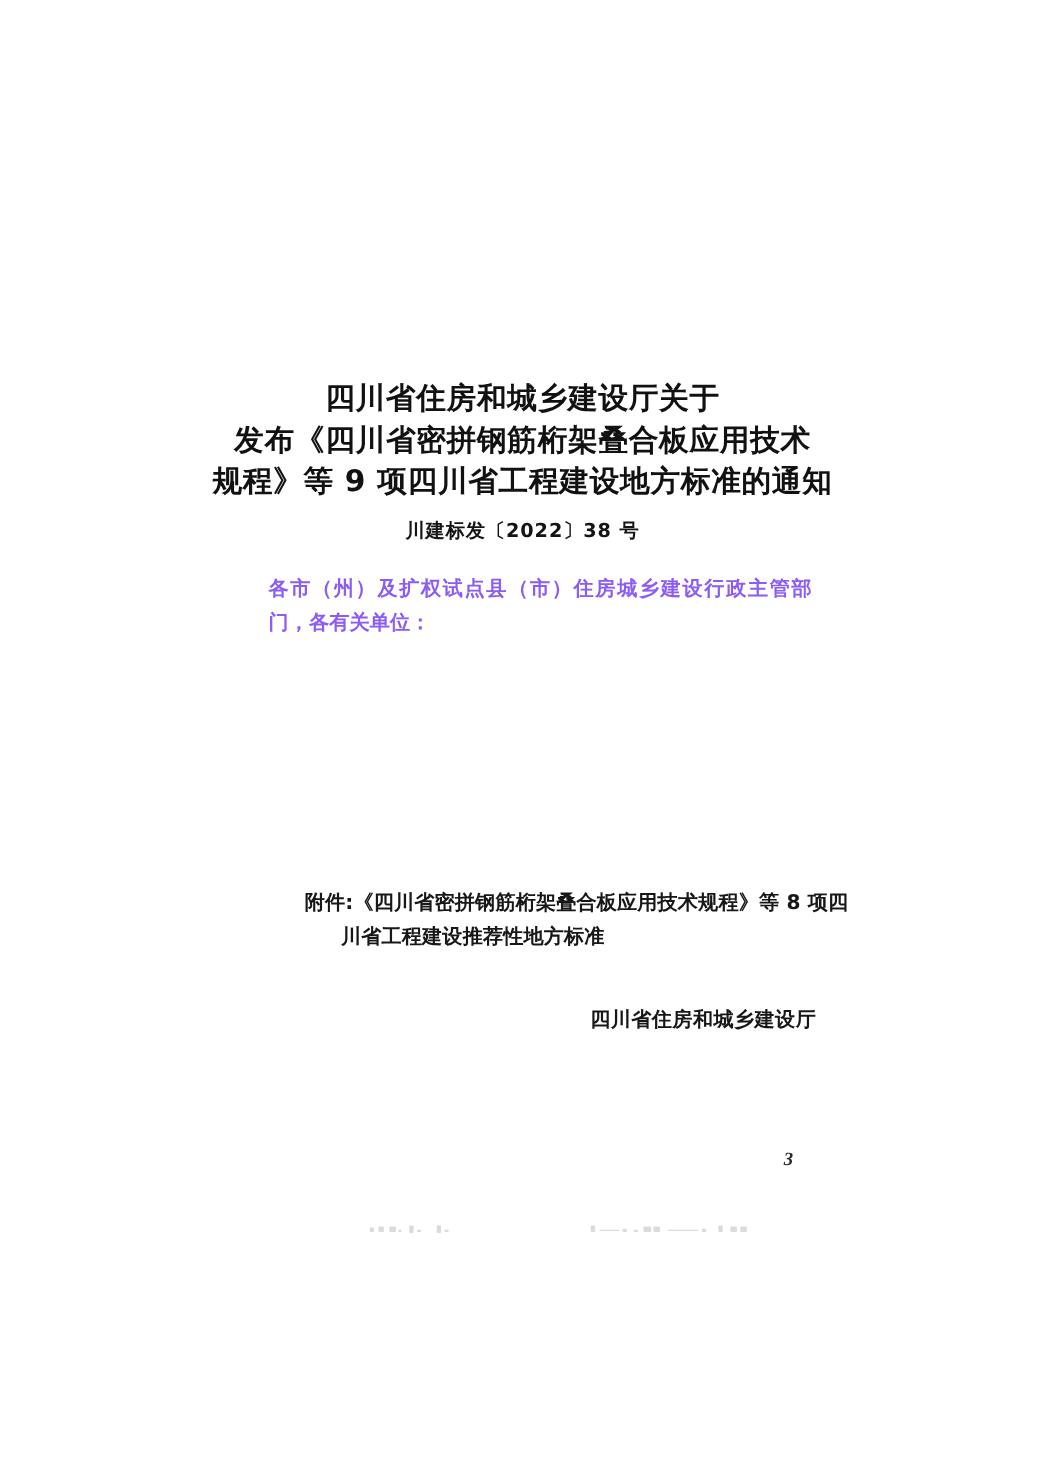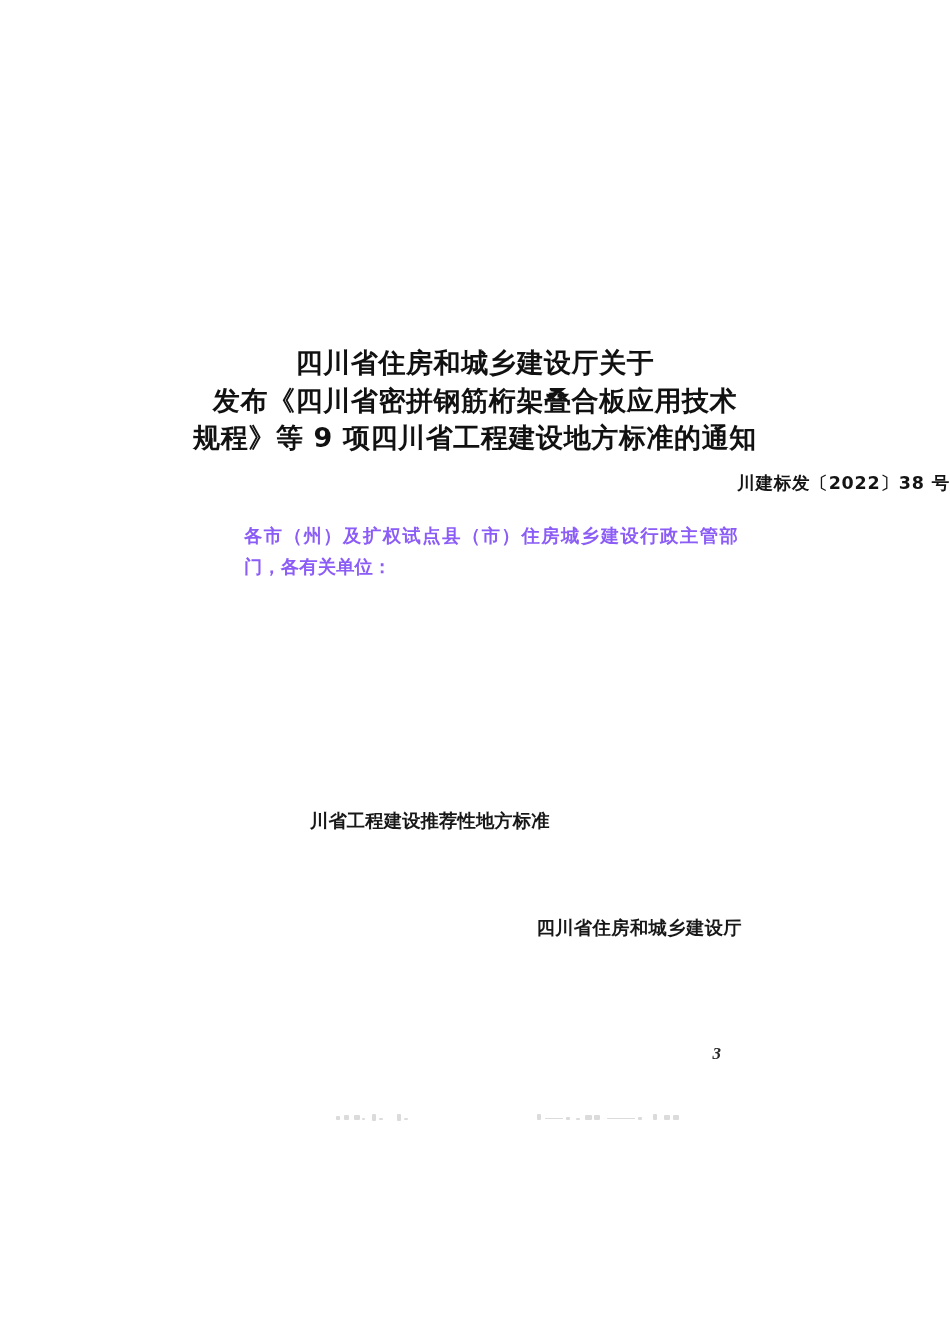--- a/index.html
+++ b/index.html
@@ -43,21 +43,20 @@
     white-space: nowrap;
   }
   .doc-number {
     margin-top: 14px;
     font-family: "DejaVu Sans", "Liberation Sans", sans-serif;
     font-weight: bold;
     font-size: 17.5px;
     line-height: 24px;
     letter-spacing: 0.8px;
     color: #141414;
-    text-align: right;
   }
 
   
   .body-block {
     position: absolute;
     left: 244px;
     top: 521px;
     width: 494px;
   }
   .para {
@@ -153,20 +152,21 @@
     <div class="title-line">发布《四川省密拼钢筋桁架叠合板应用技术</div>
     <div class="title-line">规程》等 9 项四川省工程建设地方标准的通知</div>
     <div class="doc-number">川建标发〔2022〕38 号</div>
   </div>
 
   <div class="body-block">
     <p class="para">各市（州）及扩权试点县（市）住房城乡建设行政主管部门，各有关单位：</p>
   </div>
 
   <div class="attachment-block">
+    <div class="attach-line first">附件:《四川省密拼钢筋桁架叠合板应用技术规程》等 8 项四</div>
     <div class="attach-line cont">川省工程建设推荐性地方标准</div>
   </div>
 
   <div class="sign-block">
     <div class="sign-line">四川省住房和城乡建设厅</div>
   </div>
 
   <div class="page-number">3</div>
 
   <div class="artifact-row">

